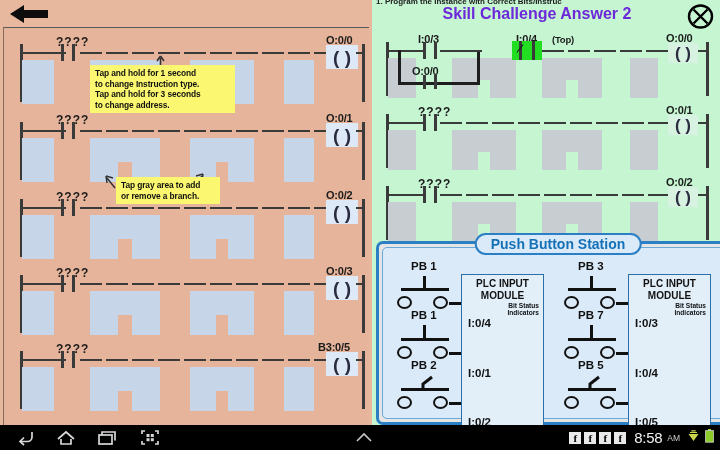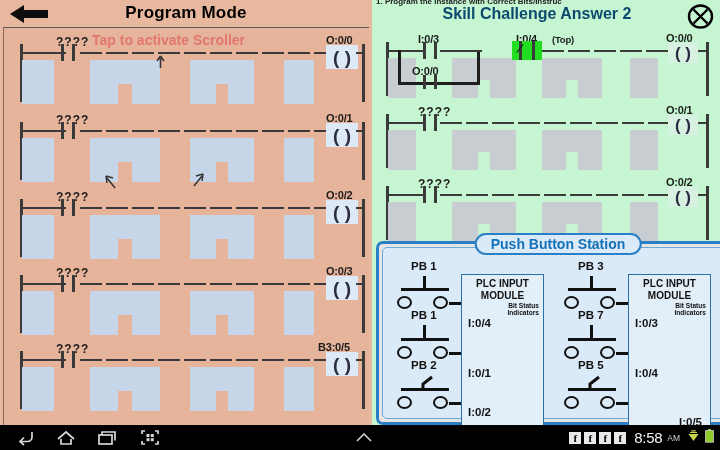--- a/index.html
+++ b/index.html
@@ -43,21 +43,21 @@
     background: #c6f5d2; overflow: hidden;
   }
   #right-topstrip {
     position: absolute; left: 0; top: 0; width: 348px; height: 7px;
     overflow: hidden; font-size: 8px; font-weight: bold; color: #1b1b1b;
     white-space: nowrap; line-height: 9px;
   }
   #right-topstrip span { position: relative; top: -3px; left: 4px; }
   #right-title {
     position: absolute; left: 0; top: 5px; width: 330px;
-    text-align: center; font-size: 16px; font-weight: bold; color: #0c4a6e;
+    text-align: center; font-size: 16px; font-weight: bold; color: #6d28d9;
   }
   #close-btn {
     position: absolute; right: 6px; top: 3px; width: 27px; height: 27px;
     cursor: pointer;
   }
   #right-body {
     position: absolute; left: 0; top: 28px; width: 348px; height: 397px;
     overflow: hidden;
   }
 
@@ -184,21 +184,20 @@
 <div id="screen">
 
   <div id="left-panel">
 
     <div id="left-header">
       <div id="back-arrow">
         <svg width="44" height="20" viewBox="0 0 44 20">
           <polygon points="2,10 16,1 16,6 40,6 40,14 16,14 16,19" fill="#0d0d0d"></polygon>
         </svg>
       </div>
-      <div id="left-title">Program Mode</div>
     </div>
 
     <div id="left-body">
 
       <div class="rung" style="top:2px;height:77px;width:366px;">
         <div class="rail-left" style="left:16px;top:14px;height:58px;"></div>
         <div class="rail-right" style="left:358px;top:14px;height:58px;"></div>
         <div class="wire" style="left:18px;top:22px;width:44px;"></div>
         <div class="cell-gray" style="left:18px;top:30px;width:32px;height:44px;"></div>
         <div class="cell-gray" style="left:86px;top:30px;width:28px;height:44px;"></div>
@@ -210,26 +209,29 @@
         <div class="cell-gray" style="left:280px;top:30px;width:30px;height:44px;"></div>
         <div class="lbl lbl-q" style="left:52px;top:5px;">????</div>
         <div class="contact" style="left:54px;top:14px;">
           <div class="bar l"></div>
             <div class="bar r"></div>
         </div>
         <div class="wire-dashed" style="left:76px;top:22px;width:246px;"></div>
         <div class="lbl" style="left:322px;top:4px;">O:0/0</div>
         <div class="coil" style="left:322px;top:15px;">( )</div>
         <div class="wire" style="left:352px;top:22px;width:8px;"></div>
-        <div id="scroller-text" style="left:88px;top:2px;">Tap to activate Scroller</div>
         <div class="arrowmark" style="left:152px;top:24px;">
           <svg width="9" height="13" viewBox="0 0 9 13">
               <path d="M4.5 13 L4.5 3 M4.5 1 L1 6 M4.5 1 L8 6" stroke="#333" stroke-width="1.6" fill="none"></path>
             </svg>
         </div>
+        <div class="note" style="left:86px;top:35px;width:145px;">Tap and hold for 1 second
+to change Instruction type.
+Tap and hold for 3 seconds
+to change address.</div>
       </div>
 
       <div class="rung" style="top:80px;height:76px;width:366px;">
         <div class="rail-left" style="left:16px;top:14px;height:58px;"></div>
         <div class="rail-right" style="left:358px;top:14px;height:58px;"></div>
         <div class="wire" style="left:18px;top:22px;width:44px;"></div>
         <div class="cell-gray" style="left:18px;top:30px;width:32px;height:44px;"></div>
         <div class="cell-gray" style="left:86px;top:30px;width:28px;height:44px;"></div>
         <div class="cell-gray" style="left:114px;top:30px;width:14px;height:24px;"></div>
         <div class="cell-gray" style="left:128px;top:30px;width:28px;height:44px;"></div>
@@ -272,20 +274,22 @@
         <div class="arrowmark" style="left:100px;top:-10px;">
           <svg width="13" height="14" viewBox="0 0 13 14">
               <path d="M11 13 L3 3 M2 1 L3 8 M2 1 L9 3" stroke="#333" stroke-width="1.5" fill="none"></path>
             </svg>
         </div>
         <div class="arrowmark" style="left:188px;top:-12px;">
           <svg width="13" height="14" viewBox="0 0 13 14">
               <path d="M2 13 L10 3 M11 1 L10 8 M11 1 L4 3" stroke="#333" stroke-width="1.5" fill="none"></path>
             </svg>
         </div>
+        <div class="note" style="left:112px;top:-8px;width:104px;">Tap gray area to add
+or remove a branch.</div>
       </div>
 
       <div class="rung" style="top:233px;height:76px;width:366px;">
         <div class="rail-left" style="left:16px;top:14px;height:58px;"></div>
         <div class="rail-right" style="left:358px;top:14px;height:58px;"></div>
         <div class="wire" style="left:18px;top:22px;width:44px;"></div>
         <div class="cell-gray" style="left:18px;top:30px;width:32px;height:44px;"></div>
         <div class="cell-gray" style="left:86px;top:30px;width:28px;height:44px;"></div>
         <div class="cell-gray" style="left:114px;top:30px;width:14px;height:24px;"></div>
         <div class="cell-gray" style="left:128px;top:30px;width:28px;height:44px;"></div>
@@ -488,21 +492,21 @@
       <div class="pb-circ" style="left:40px;top:136px;"></div>
       <div class="pb-lead" style="left:56px;top:142px;width:14px;"></div>
 
       <div class="pb-mod" style="left:68px;">
         <div class="pb-mod-t1">PLC INPUT</div>
         <div class="pb-mod-t2">MODULE</div>
         <div class="pb-mod-t3" style="white-space:pre-line;">Bit Status
 Indicators</div>
         <div class="pb-bit" style="top:42px;">I:0/4</div>
         <div class="pb-bit" style="top:92px;">I:0/1</div>
-        <div class="pb-bit" style="top:131px;">I:0/2</div>
+        <div class="pb-bit" style="top:141px;">I:0/2</div>
       </div>
     </div>
 
     <div class="pb-col" style="left:181px;">
       <div class="pb-name" style="left:18px;top:0px;">PB 3</div>
       <div class="pb-hbar" style="left:8px;top:28px;width:48px;"></div>
       <div class="pb-vstem" style="left:30px;top:16px;height:13px;"></div>
       <div class="pb-circ" style="left:4px;top:36px;"></div>
       <div class="pb-circ" style="left:40px;top:36px;"></div>
       <div class="pb-lead" style="left:56px;top:42px;width:14px;"></div>
@@ -523,21 +527,21 @@
       <div class="pb-circ" style="left:40px;top:136px;"></div>
       <div class="pb-lead" style="left:56px;top:142px;width:14px;"></div>
 
       <div class="pb-mod" style="left:68px;">
         <div class="pb-mod-t1">PLC INPUT</div>
         <div class="pb-mod-t2">MODULE</div>
         <div class="pb-mod-t3" style="white-space:pre-line;">Bit Status
 Indicators</div>
         <div class="pb-bit" style="top:42px;">I:0/3</div>
         <div class="pb-bit" style="top:92px;">I:0/4</div>
-        <div class="pb-bit" style="top:141px;margin-left:44px;">I:0/5</div>
+        <div class="pb-bit" style="top:141px;">I:0/5</div>
       </div>
     </div>
   </div>
 
   <div id="navbar">
     <div class="nav-ico" style="left:16px;">
       <svg width="20" height="19" viewBox="0 0 20 19">
         <path d="M16 4 L16 9 A4.5 4.5 0 0 1 11.5 13.5 L5 13.5" stroke="#d8d8d8" stroke-width="1.7" fill="none"></path>
         <path d="M8 9.5 L4 13.5 L8 17" stroke="#d8d8d8" stroke-width="1.7" fill="none"></path>
       </svg>

